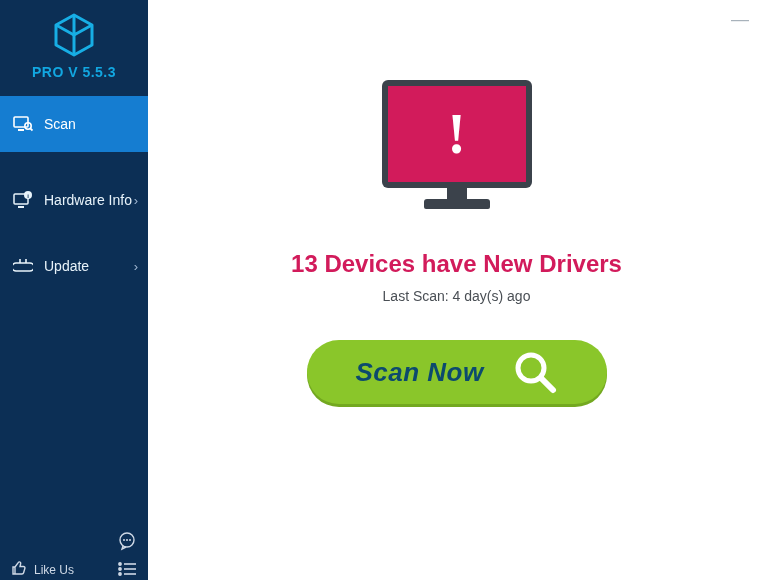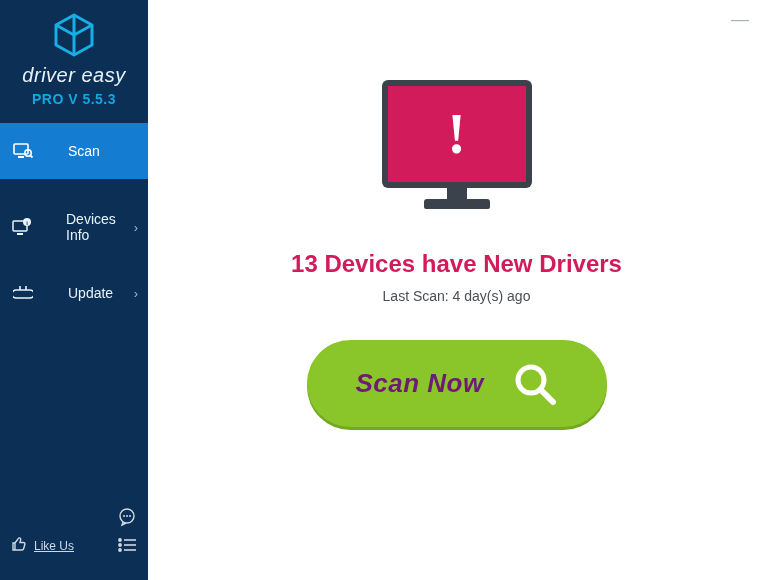--- a/index.html
+++ b/index.html
@@ -4,59 +4,58 @@
 <style>
   * { box-sizing: border-box; margin: 0; padding: 0; }
   body { width: 765px; height: 580px; font-family: "Segoe UI", Arial, sans-serif; overflow: hidden; background: #fff; }
   .app { display: flex; width: 100%; height: 100%; }
   .sidebar { width: 148px; background: #0c2f55; color: #cfd9e6; display: flex; flex-direction: column; position: relative; }
   .logo-block { padding: 12px 14px 10px 14px; }
   .logo-cube { display: block; margin: 0 auto 6px auto; }
   .brand-name { color: #e8f3fa; font-size: 20px; font-style: italic; text-align: center; letter-spacing: .5px; font-weight: 400; }
   .brand-version { color: #12a7e1; font-size: 14px; font-weight: 700; text-align: center; margin-top: 4px; letter-spacing: .5px; }
   .nav { margin-top: 6px; }
-  .nav-item { display: flex; align-items: center; height: 56px; padding: 0 12px; color: #e8f3fa; font-size: 14px; cursor: pointer; position: relative; gap: 24px; }
+  .nav-item { display: flex; align-items: center; height: 56px; padding: 0 12px; color: #e8f3fa; font-size: 14px; cursor: pointer; position: relative; }
   .nav-item.active { background: #157dd1; color: #fff; }
   .nav-item .nav-icon { width: 22px; display: flex; justify-content: center; align-items: center; margin-right: 10px; }
   .nav-item .chev { position: absolute; right: 10px; color: #9fb6d1; font-size: 13px; }
   .nav-spacer { height: 10px; }
-  .sidebar-footer { margin-top: auto; display: flex; align-items: flex-end; justify-content: space-between; padding: 8px 10px 24px 10px; text-decoration: underline; }
+  .sidebar-footer { margin-top: auto; display: flex; align-items: flex-end; justify-content: space-between; padding: 8px 10px 0 10px; }
   .like-block { display: flex; align-items: center; gap: 6px; color: #cfd9e6; font-size: 12px; cursor: pointer; }
   .footer-icons { display: flex; flex-direction: column; align-items: center; gap: 6px; }
   .footer-ico { width: 22px; height: 22px; display: flex; align-items: center; justify-content: center; cursor: pointer; }
   .main { flex: 1; background: #fff; position: relative; }
   .win-min { position: absolute; top: 10px; right: 16px; color: #a8b2bb; font-size: 18px; line-height: 1; cursor: pointer; }
   .center-area { display: flex; flex-direction: column; align-items: center; padding-top: 80px; }
   .monitor { position: relative; width: 150px; height: 140px; }
   .monitor-frame { position: absolute; top: 0; left: 0; width: 150px; height: 108px; background: #3b424b; border-radius: 6px; padding: 6px; }
   .monitor-screen { width: 100%; height: 100%; background: #d21b5b; display: flex; align-items: center; justify-content: center; }
   .bang { color: #fff; font-size: 56px; font-weight: 700; font-family: Georgia, "Times New Roman", serif; }
   .monitor-neck { position: absolute; top: 108px; left: 65px; width: 20px; height: 12px; background: #3b424b; }
   .monitor-base { position: absolute; top: 119px; left: 42px; width: 66px; height: 10px; background: #3b424b; border-radius: 3px 3px 2px 2px; }
   .headline { color: #d21b5b; font-size: 24px; font-weight: 700; margin-top: 30px; text-align: center; }
   .subline { color: #4a4f55; font-size: 14px; margin-top: 10px; text-align: center; }
-  .scan-btn { margin-top: 36px; background: #8ac62a; color: #701a75; border: none; border-radius: 48px; height: 87px; width: 300px; display: flex; align-items: center; justify-content: center; gap: 28px; cursor: pointer; box-shadow: 0 3px 0 #73a820; }
+  .scan-btn { margin-top: 36px; background: #8ac62a; color: #0c4a6e; border: none; border-radius: 48px; height: 64px; width: 300px; display: flex; align-items: center; justify-content: center; gap: 28px; cursor: pointer; box-shadow: 0 3px 0 #73a820; }
   .scan-btn-text { font-size: 26px; font-weight: 700; font-style: italic; letter-spacing: .5px; }
   .scan-btn-icon { display: flex; align-items: center; justify-content: center; }
 </style>
 </head>
 <body>
 
 <div class="app">
   <div class="sidebar">
     <div class="logo-block">
       <svg class="logo-cube" width="48" height="46" viewBox="0 0 48 46">
         <g fill="none" stroke="#17aee5" stroke-width="3" stroke-linejoin="round">
           <path d="M24 3 L42 13 L42 33 L24 43 L6 33 L6 13 Z"></path>
           <path d="M24 3 L24 23 L42 13"></path>
           <path d="M24 23 L6 13"></path>
           <path d="M24 23 L24 43"></path>
         </g>
       </svg>
-      <div class="brand-name">driver easy</div>
       <div class="brand-version">PRO V 5.5.3</div>
     </div>
 
     <div class="nav">
       <div class="nav-item active">
         <span class="nav-icon">
           <svg width="20" height="16" viewBox="0 0 20 16">
               <rect x="1" y="1" width="14" height="10" rx="1" fill="none" stroke="#fff" stroke-width="1.6"></rect>
               <rect x="5" y="13" width="6" height="2" fill="#fff"></rect>
               <circle cx="15" cy="10" r="3.2" fill="none" stroke="#fff" stroke-width="1.6"></circle>
@@ -69,21 +68,21 @@
       <div class="nav-spacer"></div>
       <div class="nav-item">
         <span class="nav-icon">
           <svg width="20" height="18" viewBox="0 0 20 18">
               <rect x="1" y="3" width="14" height="10" rx="1" fill="none" stroke="#e8f3fa" stroke-width="1.5"></rect>
               <rect x="5" y="15" width="6" height="2" fill="#e8f3fa"></rect>
               <circle cx="15" cy="4" r="4" fill="#e8f3fa"></circle>
               <text x="15" y="7" font-size="6" text-anchor="middle" fill="#0c2f55" font-weight="700">i</text>
             </svg>
         </span>
-        <span>Devices Info</span>
+        <span>Hardware Info</span>
         <span class="chev">›</span>
       </div>
       <div class="nav-spacer"></div>
       <div class="nav-item">
         <span class="nav-icon">
           <svg width="20" height="18" viewBox="0 0 20 18">
               <path fill="none" stroke="#e8f3fa" stroke-width="1.6" d="M3 6h14M3 6a4 4 0 0 0 0 8h14a4 4 0 0 0 0-8M7 2v4M13 2v4"></path>
             </svg>
         </span>
         <span>Update</span>

